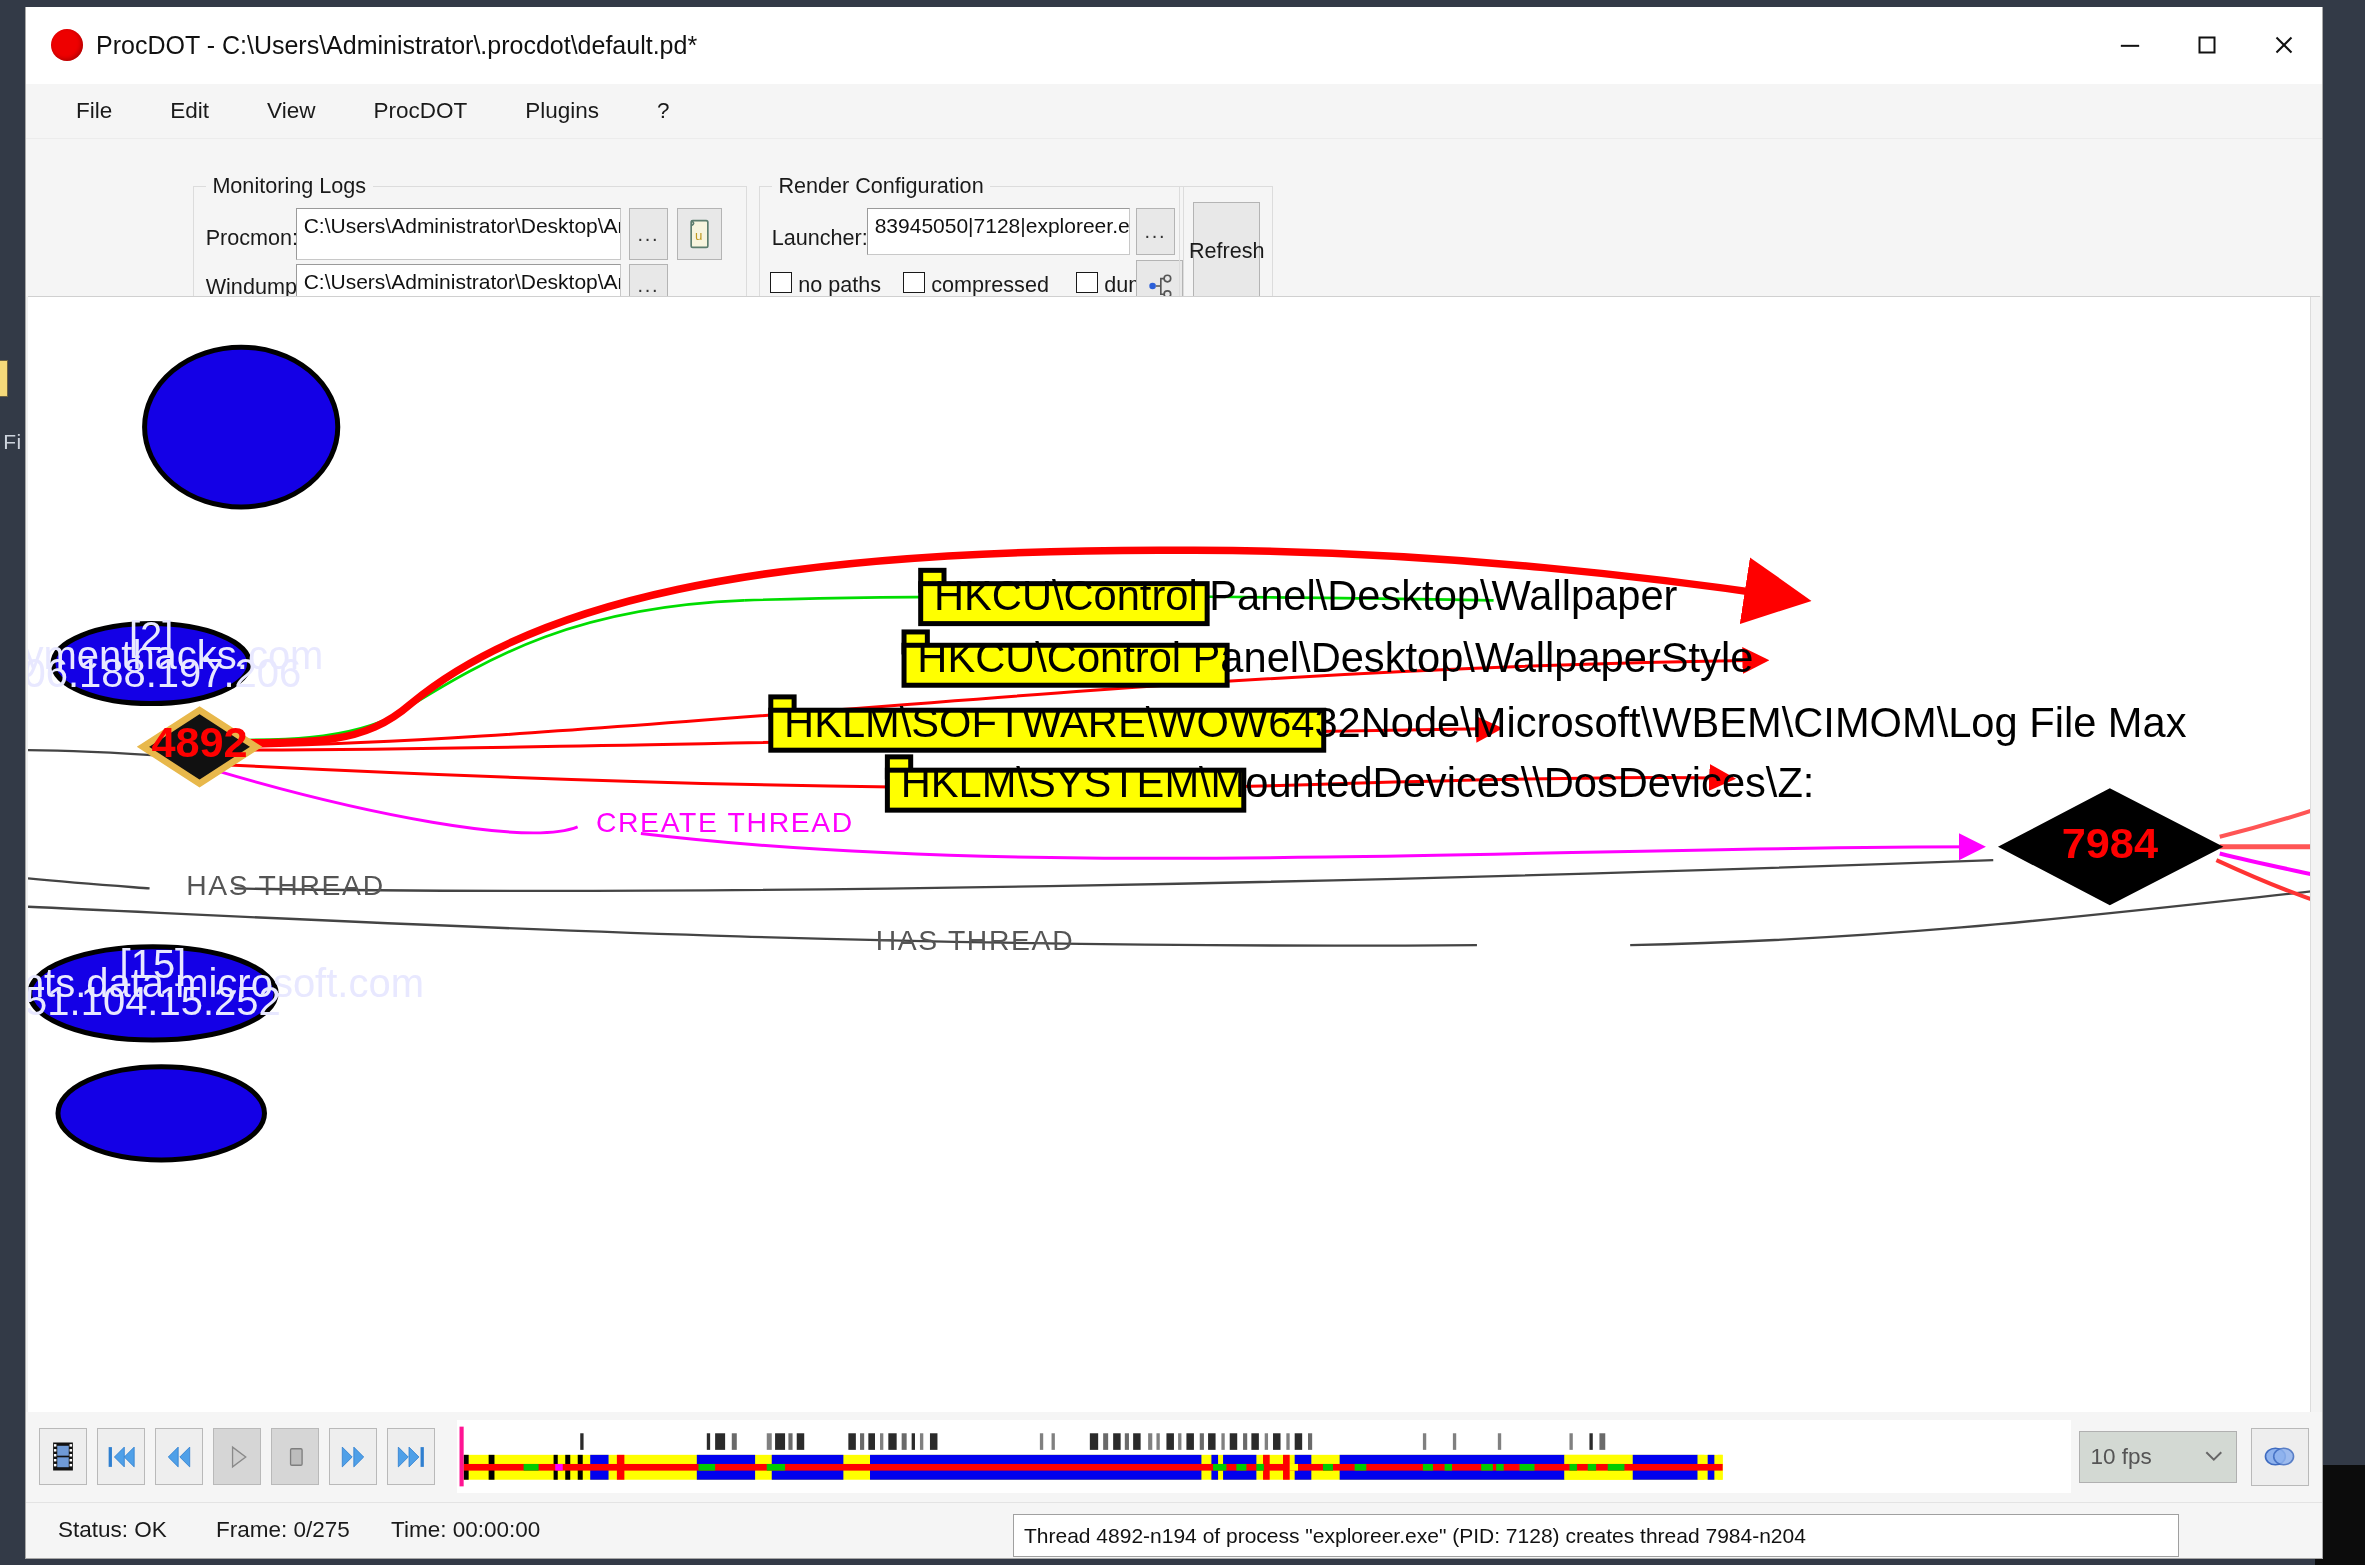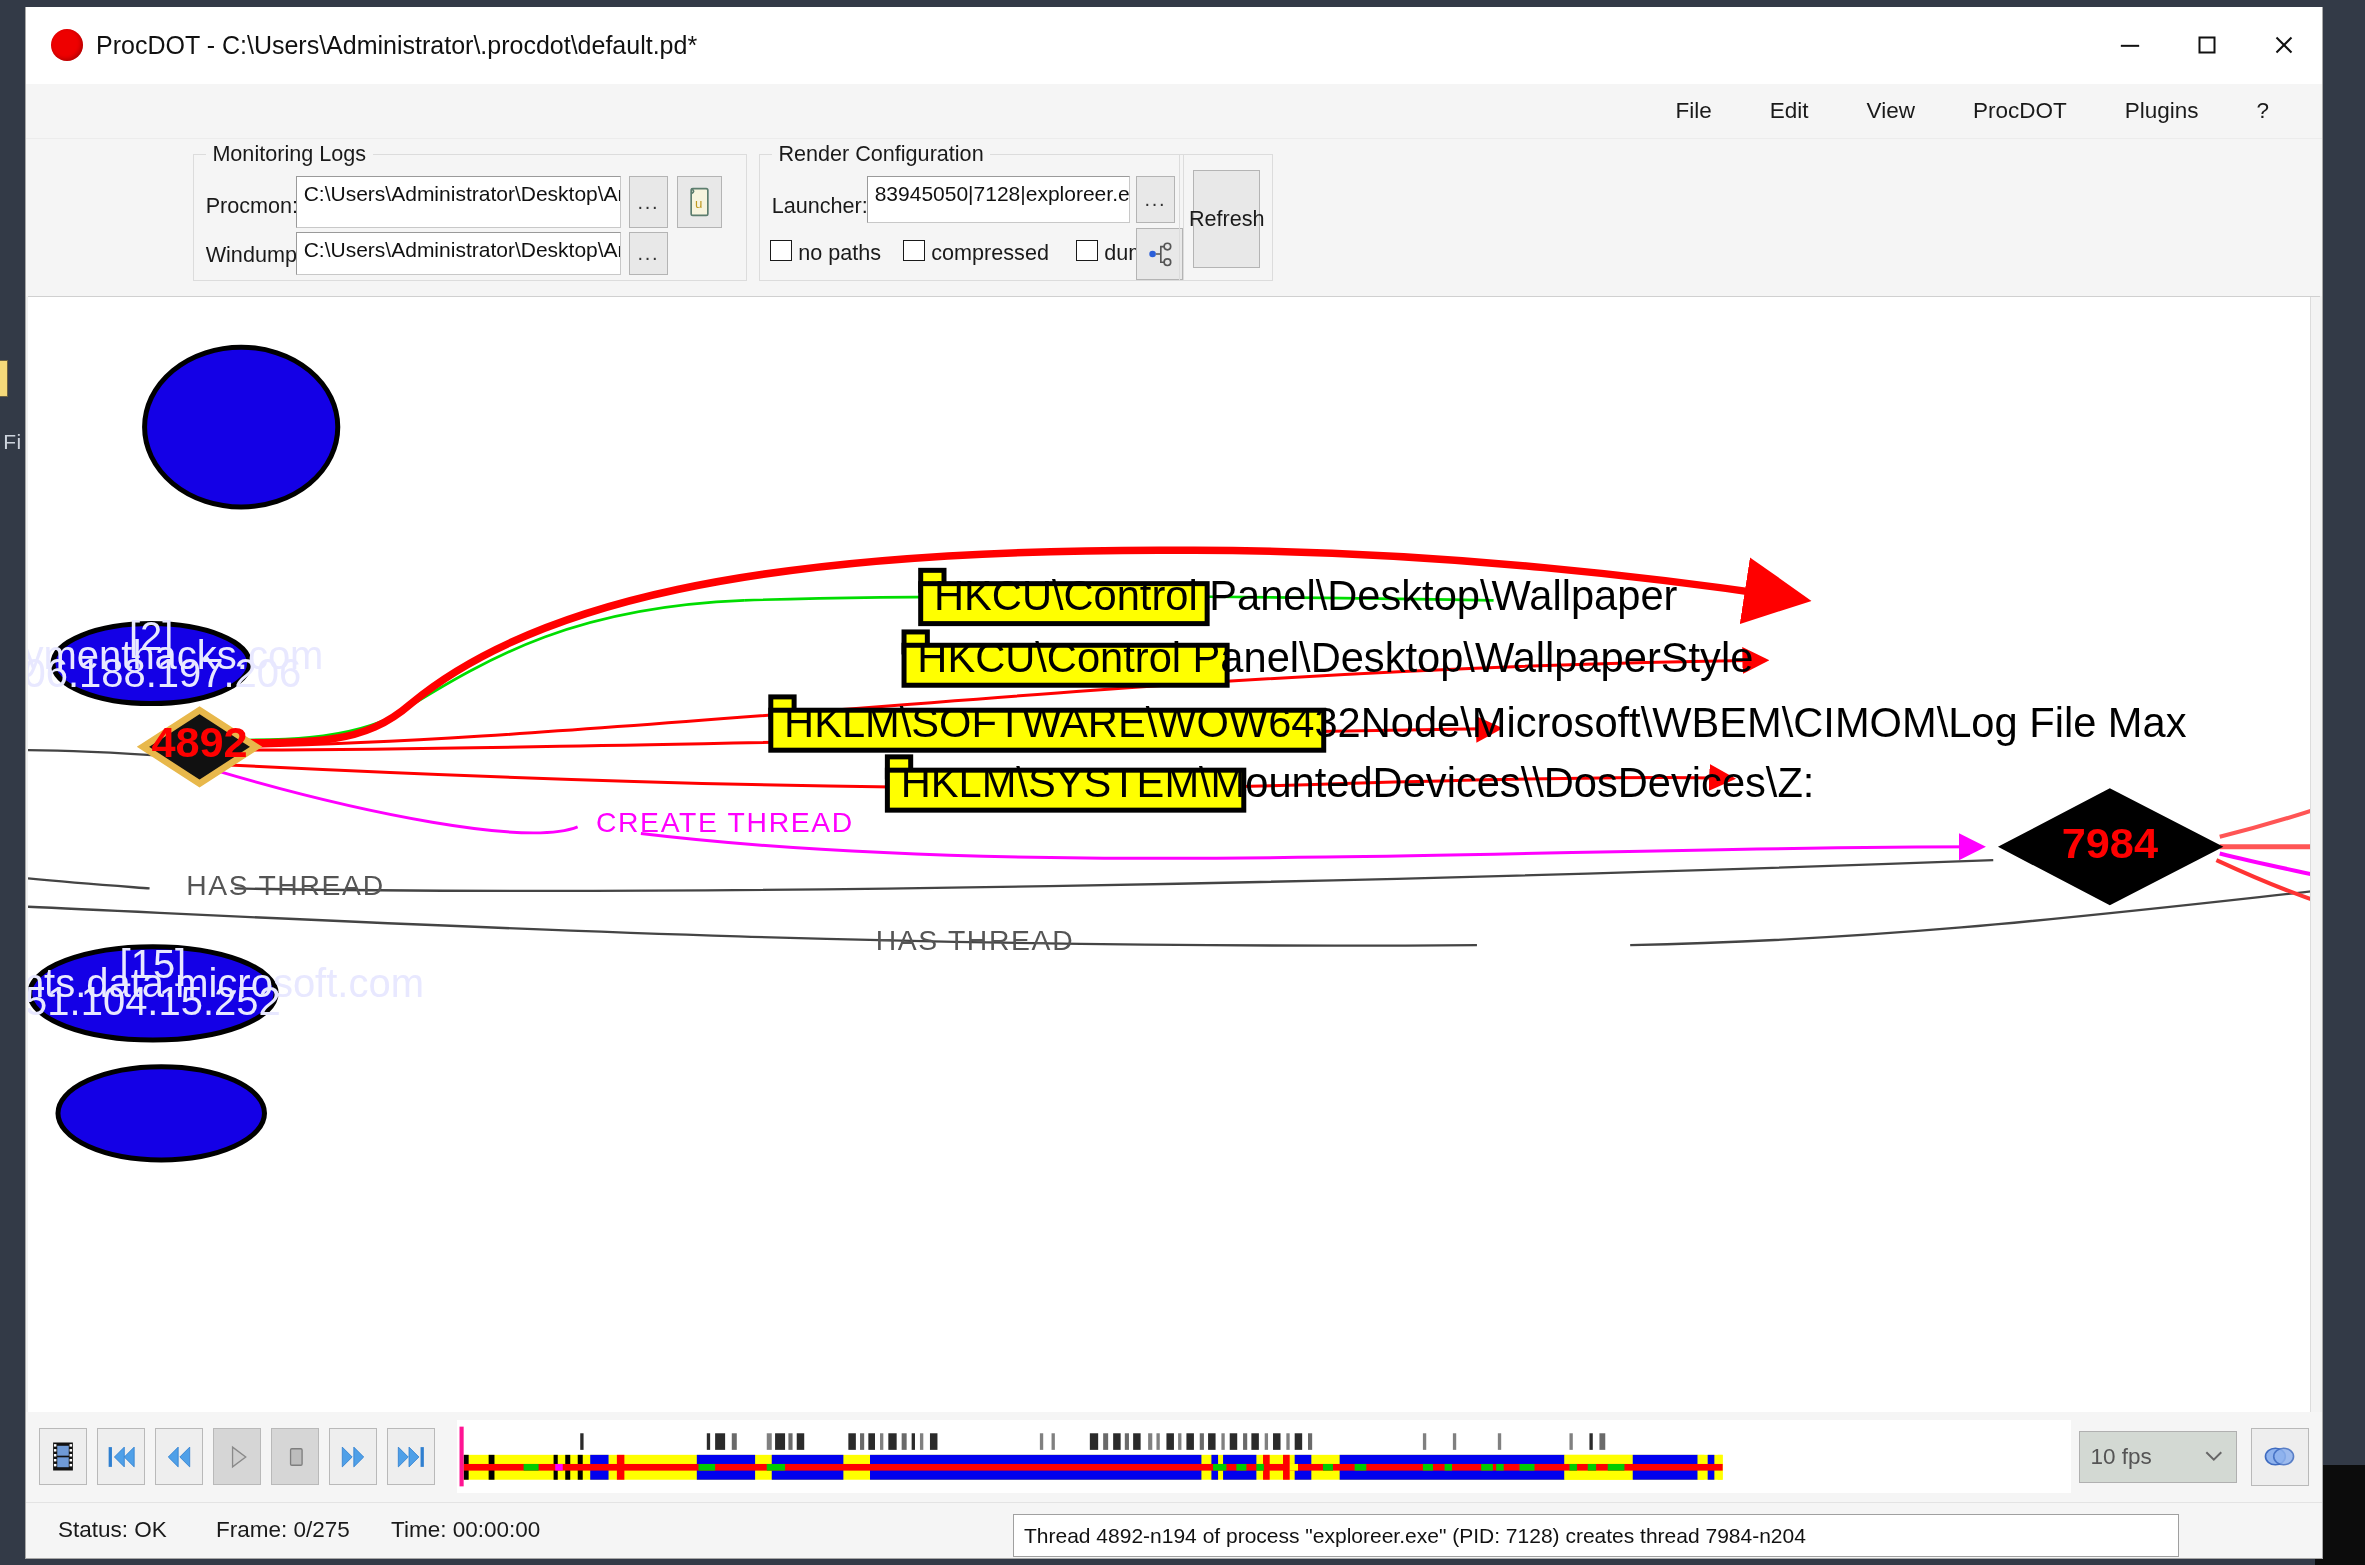--- a/index.html
+++ b/index.html
@@ -60,21 +60,20 @@
     flex: 0 0 auto;
   }
   #winbtns { position: absolute; right: 0; top: 0; display: flex; }
   .wbtn svg { display: block; }
 
   
   #menubar {
     height: 55px; background: #f5f5f5; border-bottom: 0.8px solid #ececec;
     display: flex; align-items: center; padding-left: 45px;
     flex: 0 0 auto;
-    justify-content: flex-end;
   }
   .menu-item {
     font-size: 22.5px; color: #1a1a1a; margin-right: 48px;
     padding: 3.3px 5px; white-space: nowrap; cursor: default;
   }
 
   
   #toolbar {
     flex: 0 0 auto; height: 157px; background: #f5f5f5;
     position: relative; padding: 0;
@@ -82,21 +81,21 @@
   #logo-box {
     position: absolute; left: 6.7px; top: 10px;
     width: 279px; height: 138px;
     background: #ffffff; border: 0.8px solid #dcdcdc;
     display: flex; align-items: center; justify-content: center;
     overflow: hidden;
   }
   #logo-box svg { display:block; }
 
   .groupbox {
-    position: absolute; border: 0.8px solid #dcdcdc;
+    position: absolute; border: 0.8px solid #dcdcdc; margin-top: 32px;
   }
   .groupbox > .gb-title {
     position: absolute; top: -14px; left: 11.7px;
     background: #f5f5f5; padding: 0 6.7px;
     font-size: 21.6px; color: #1a1a1a; white-space: nowrap;
   }
   #gb-monitoring { left: 167px; top: 15px; width: 554px; height: 127px; }
   #gb-render     { left: 733px; top: 15px; width: 425px; height: 127px; }
   #gb-refresh    { left: 1153px; top: 15px; width: 94px; height: 127px; }
 

